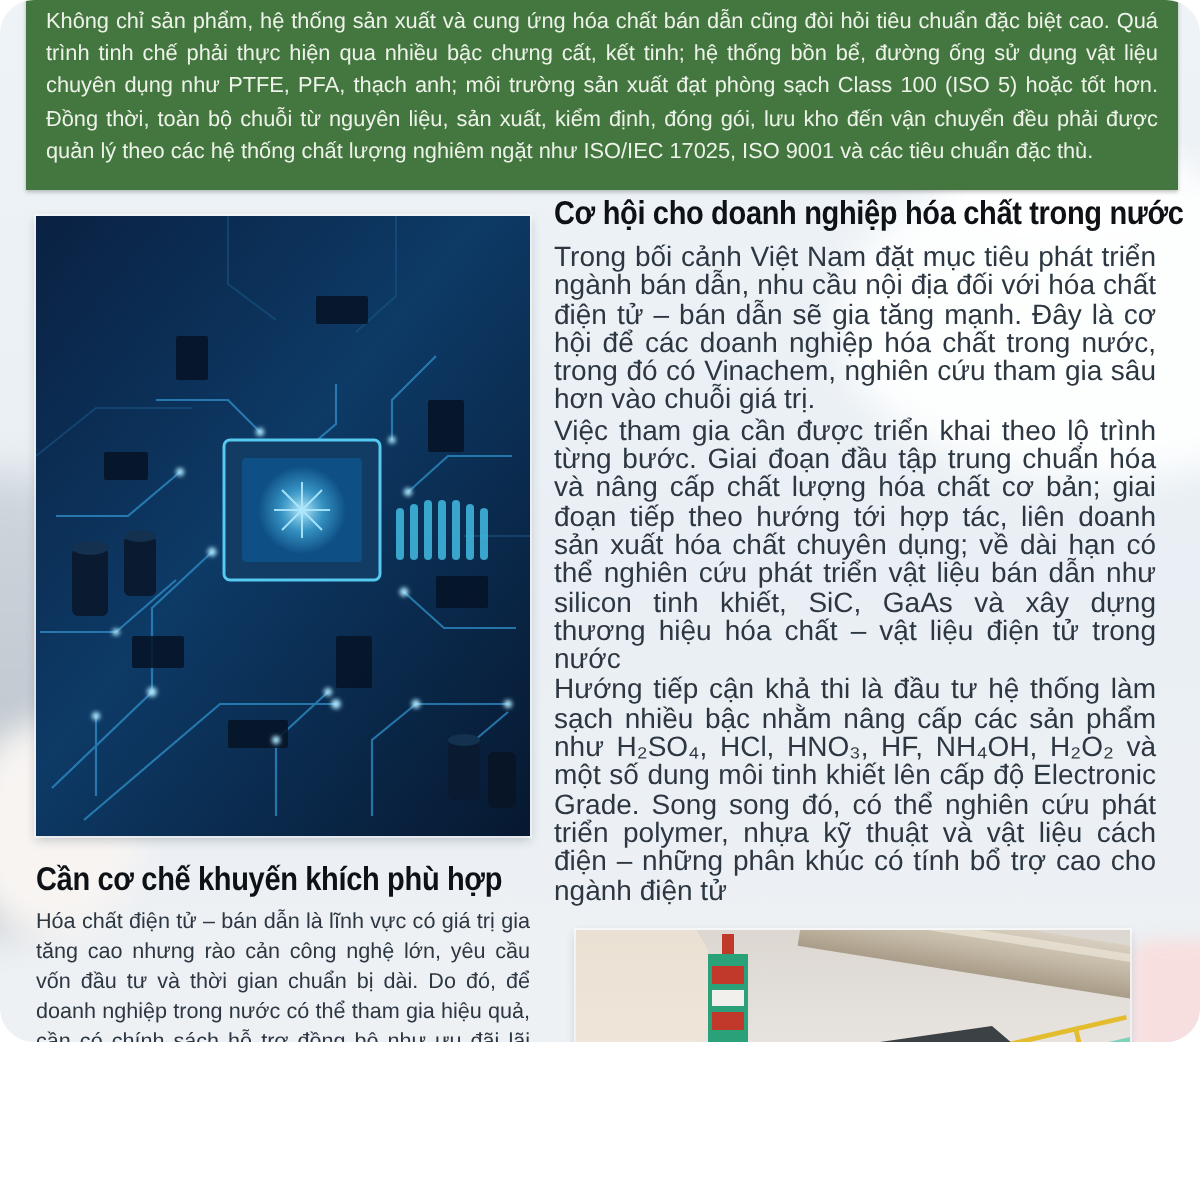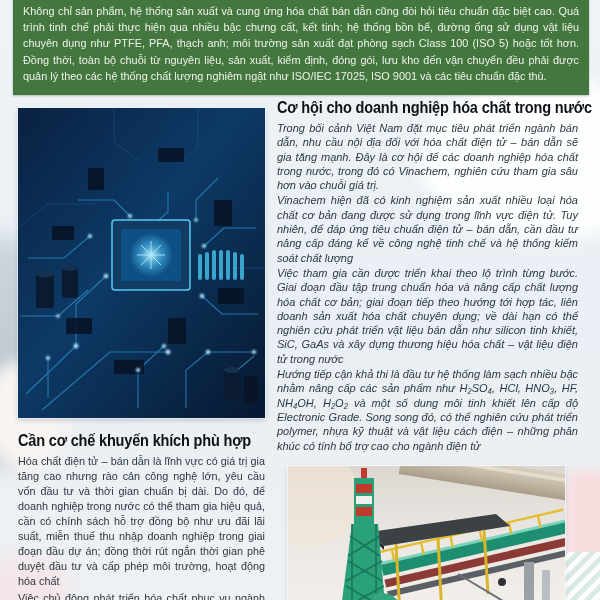--- a/index.html
+++ b/index.html
@@ -1,19 +1,20 @@
 <!DOCTYPE html>
 <html><head>
 <meta charset="utf-8">
 <style>
   html,body{margin:0;padding:0;}
   .page{
-    position:relative;width:600px;height:600px;overflow:hidden;
+    position:relative;width:600px;height:521px;overflow:hidden;
     background:linear-gradient(180deg,#eef3f7 0%,#e9eff4 55%,#eef1f4 100%);
     font-family:"Liberation Sans","DejaVu Sans",sans-serif;
+    border-radius:17px;
   }
   
   .blob{position:absolute;pointer-events:none;}
   .blob-white-top{left:418px;top:80px;width:260px;height:160px;border-radius:50%;
     background:#fdfefe;filter:blur(9px);}
   .blob-white-top2{left:470px;top:60px;width:120px;height:60px;border-radius:50%;
     background:#ffffff;filter:blur(8px);}
   .blob-gray-left{left:-34px;top:235px;width:70px;height:230px;border-radius:40px;
     background:linear-gradient(180deg,#c9d1d8,#aab4bd);filter:blur(10px);opacity:.8;}
   .blob-white-left{left:-20px;top:360px;width:90px;height:110px;border-radius:50%;
@@ -43,21 +44,21 @@
   }
   .circuit svg{display:block;}
 
   
   .right-col{position:absolute;left:277px;top:97px;width:301px;}
   .section-heading{
     margin:0 0 4px 0;font-weight:700;color:#0e1216;
     font-size:16.5px;line-height:20px;white-space:nowrap;
     transform:scaleX(0.88);transform-origin:0 50%;letter-spacing:-0.2px;
   }
-  .right-col p{margin:0 0 1px 0;color:#2d3742;font-size:11px;line-height:14.3px;text-align:justify;font-style:italic;}
+  .right-col p{margin:0 0 1px 0;color:#2d3742;font-size:14px;line-height:14.3px;text-align:justify;}
   .plant{
     position:relative;margin:13px 0 0 11px;width:277px;height:150px;
     box-shadow:0 0 0 1px rgba(255,255,255,.6),0 2px 5px rgba(30,50,70,.2);
     overflow:hidden;background:#e7e2db;
   }
   .plant svg{display:block;}
 
   
   .left-section{position:absolute;left:18px;top:430px;width:247px;}
   .left-section .section-heading{font-size:16.5px;}
@@ -174,21 +175,20 @@
           <circle cx="236" cy="244" r="2"></circle>
         <circle cx="40" cy="208" r="1.8"></circle>
           <circle cx="178" cy="112" r="1.8"></circle>
       </g>
     </svg>
   </div>
 
   <div class="right-col">
     <h2 class="section-heading">Cơ hội cho doanh nghiệp hóa chất trong nước</h2>
     <p>Trong bối cảnh Việt Nam đặt mục tiêu phát triển ngành bán dẫn, nhu cầu nội địa đối với hóa chất điện tử – bán dẫn sẽ gia tăng mạnh. Đây là cơ hội để các doanh nghiệp hóa chất trong nước, trong đó có Vinachem, nghiên cứu tham gia sâu hơn vào chuỗi giá trị.</p>
-    <p>Vinachem hiện đã có kinh nghiệm sản xuất nhiều loại hóa chất cơ bản đang được sử dụng trong lĩnh vực điện tử. Tuy nhiên, để đáp ứng tiêu chuẩn điện tử – bán dẫn, cần đầu tư nâng cấp đáng kể về công nghệ tinh chế và hệ thống kiểm soát chất lượng</p>
     <p>Việc tham gia cần được triển khai theo lộ trình từng bước. Giai đoạn đầu tập trung chuẩn hóa và nâng cấp chất lượng hóa chất cơ bản; giai đoạn tiếp theo hướng tới hợp tác, liên doanh sản xuất hóa chất chuyên dụng; về dài hạn có thể nghiên cứu phát triển vật liệu bán dẫn như silicon tinh khiết, SiC, GaAs và xây dựng thương hiệu hóa chất – vật liệu điện tử trong nước</p>
     <p>Hướng tiếp cận khả thi là đầu tư hệ thống làm sạch nhiều bậc nhằm nâng cấp các sản phẩm như H₂SO₄, HCl, HNO₃, HF, NH₄OH, H₂O₂ và một số dung môi tinh khiết lên cấp độ Electronic Grade. Song song đó, có thể nghiên cứu phát triển polymer, nhựa kỹ thuật và vật liệu cách điện – những phân khúc có tính bổ trợ cao cho ngành điện tử</p>
 
     <div class="plant">
       <svg width="277" height="150" viewBox="0 0 277 150">
         <defs>
           <linearGradient id="sky" x1="0" y1="0" x2="0" y2="1">
             <stop offset="0" stop-color="#dcd7d1"></stop>
             <stop offset="0.5" stop-color="#ebe7e2"></stop>
             <stop offset="1" stop-color="#f4f1ec"></stop>

